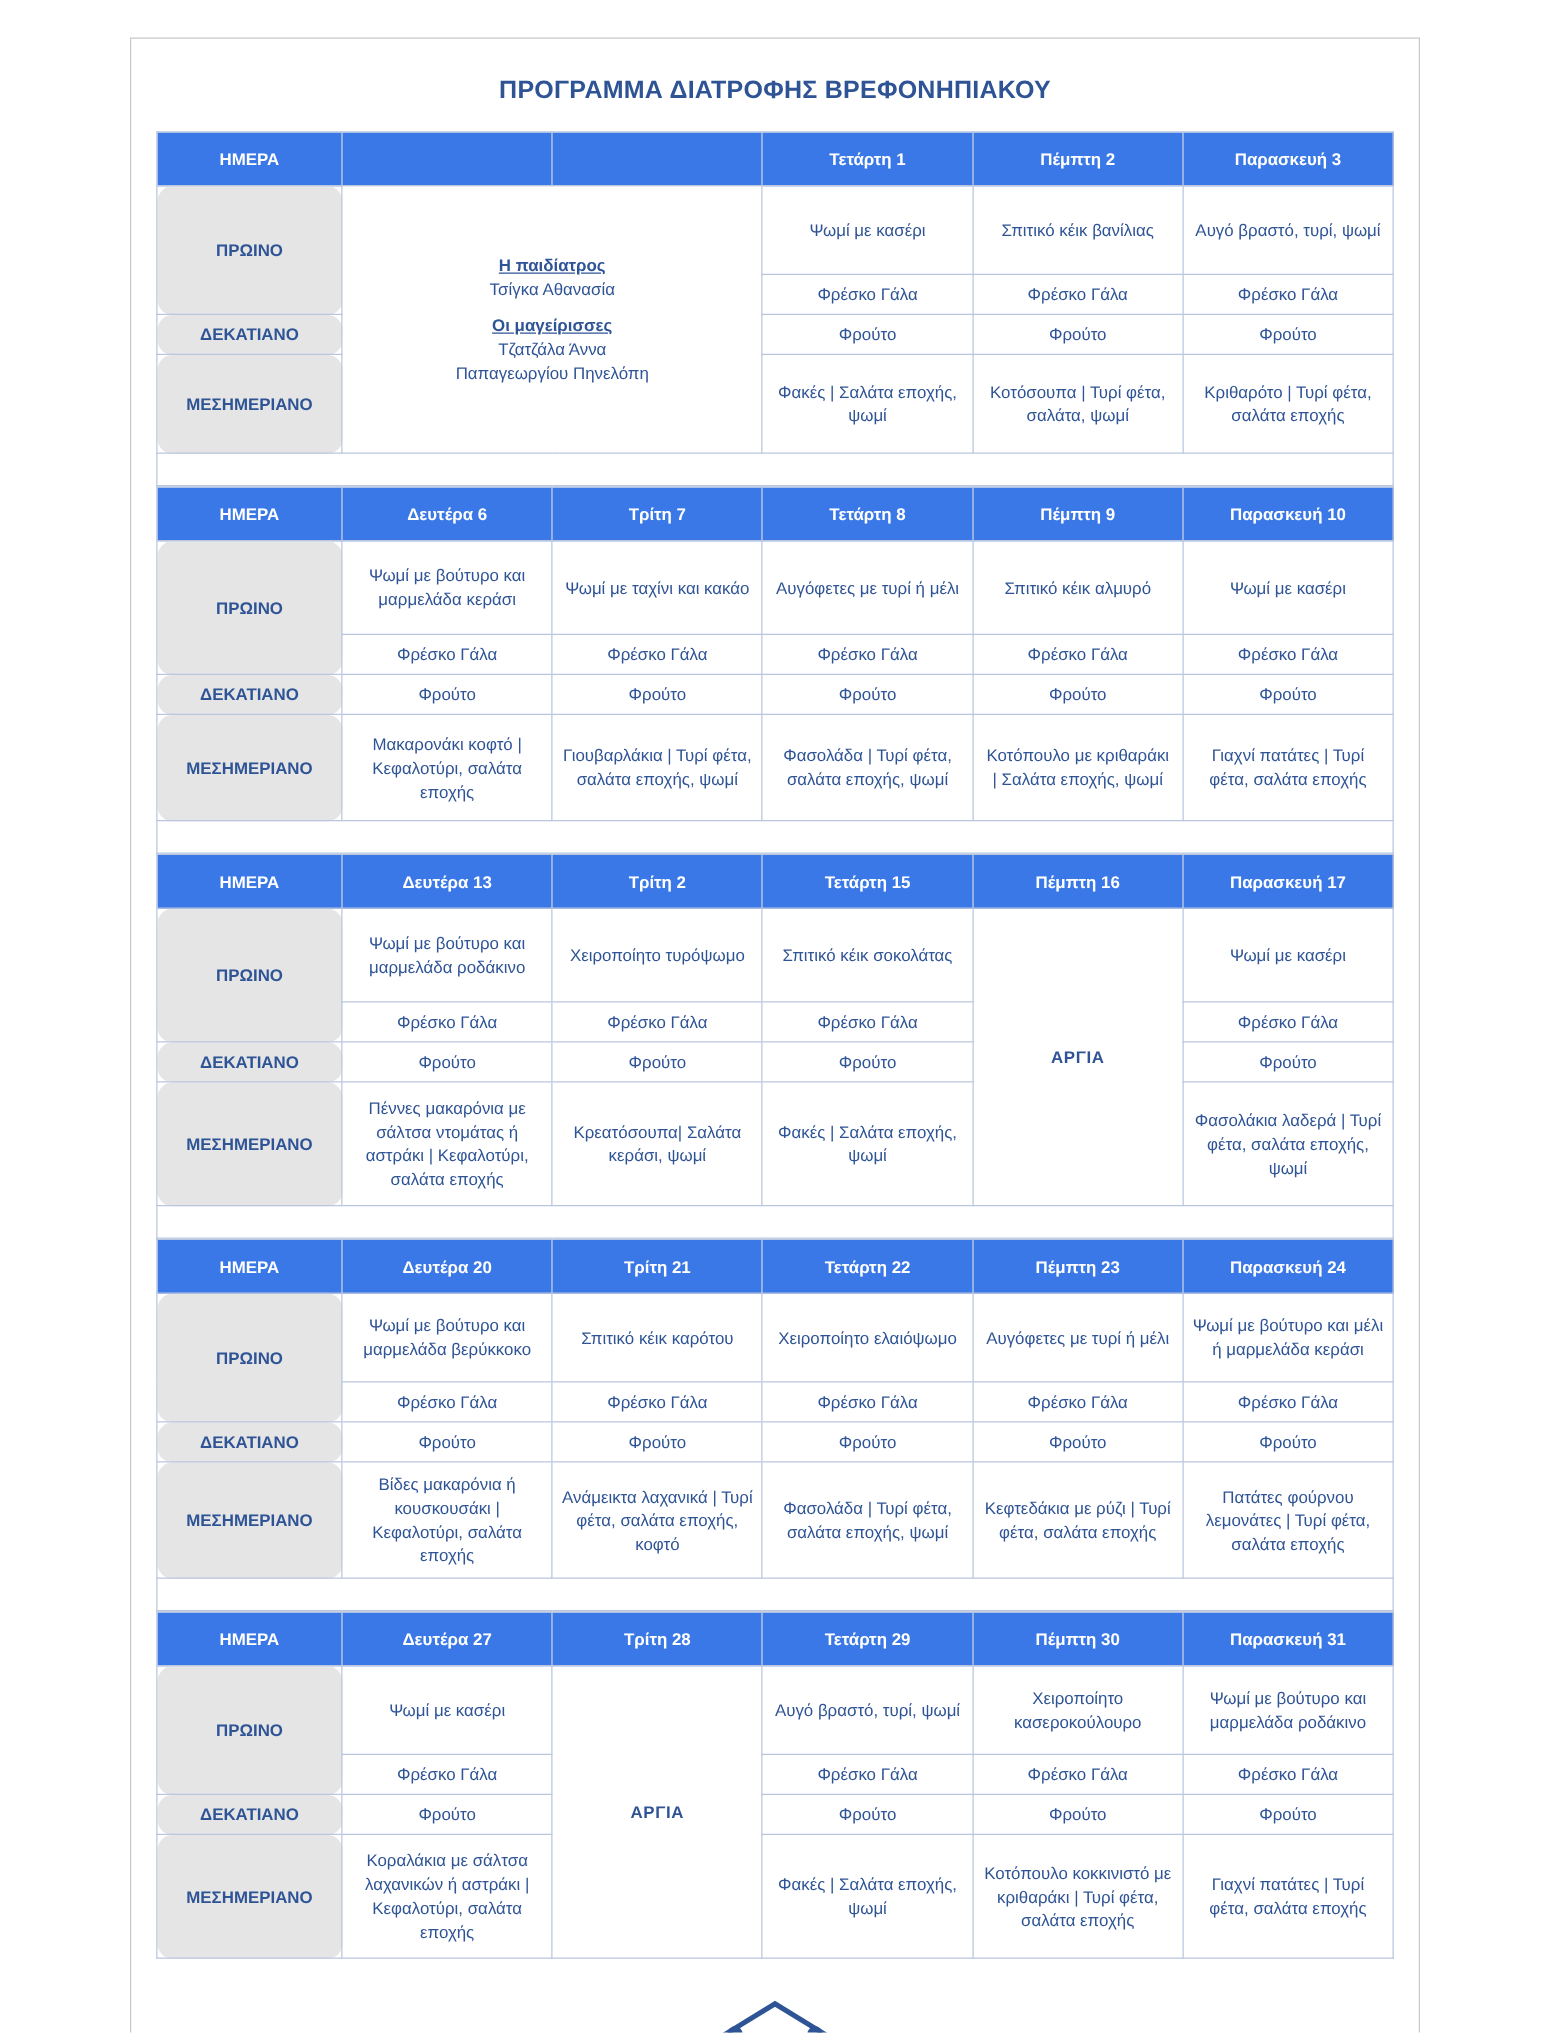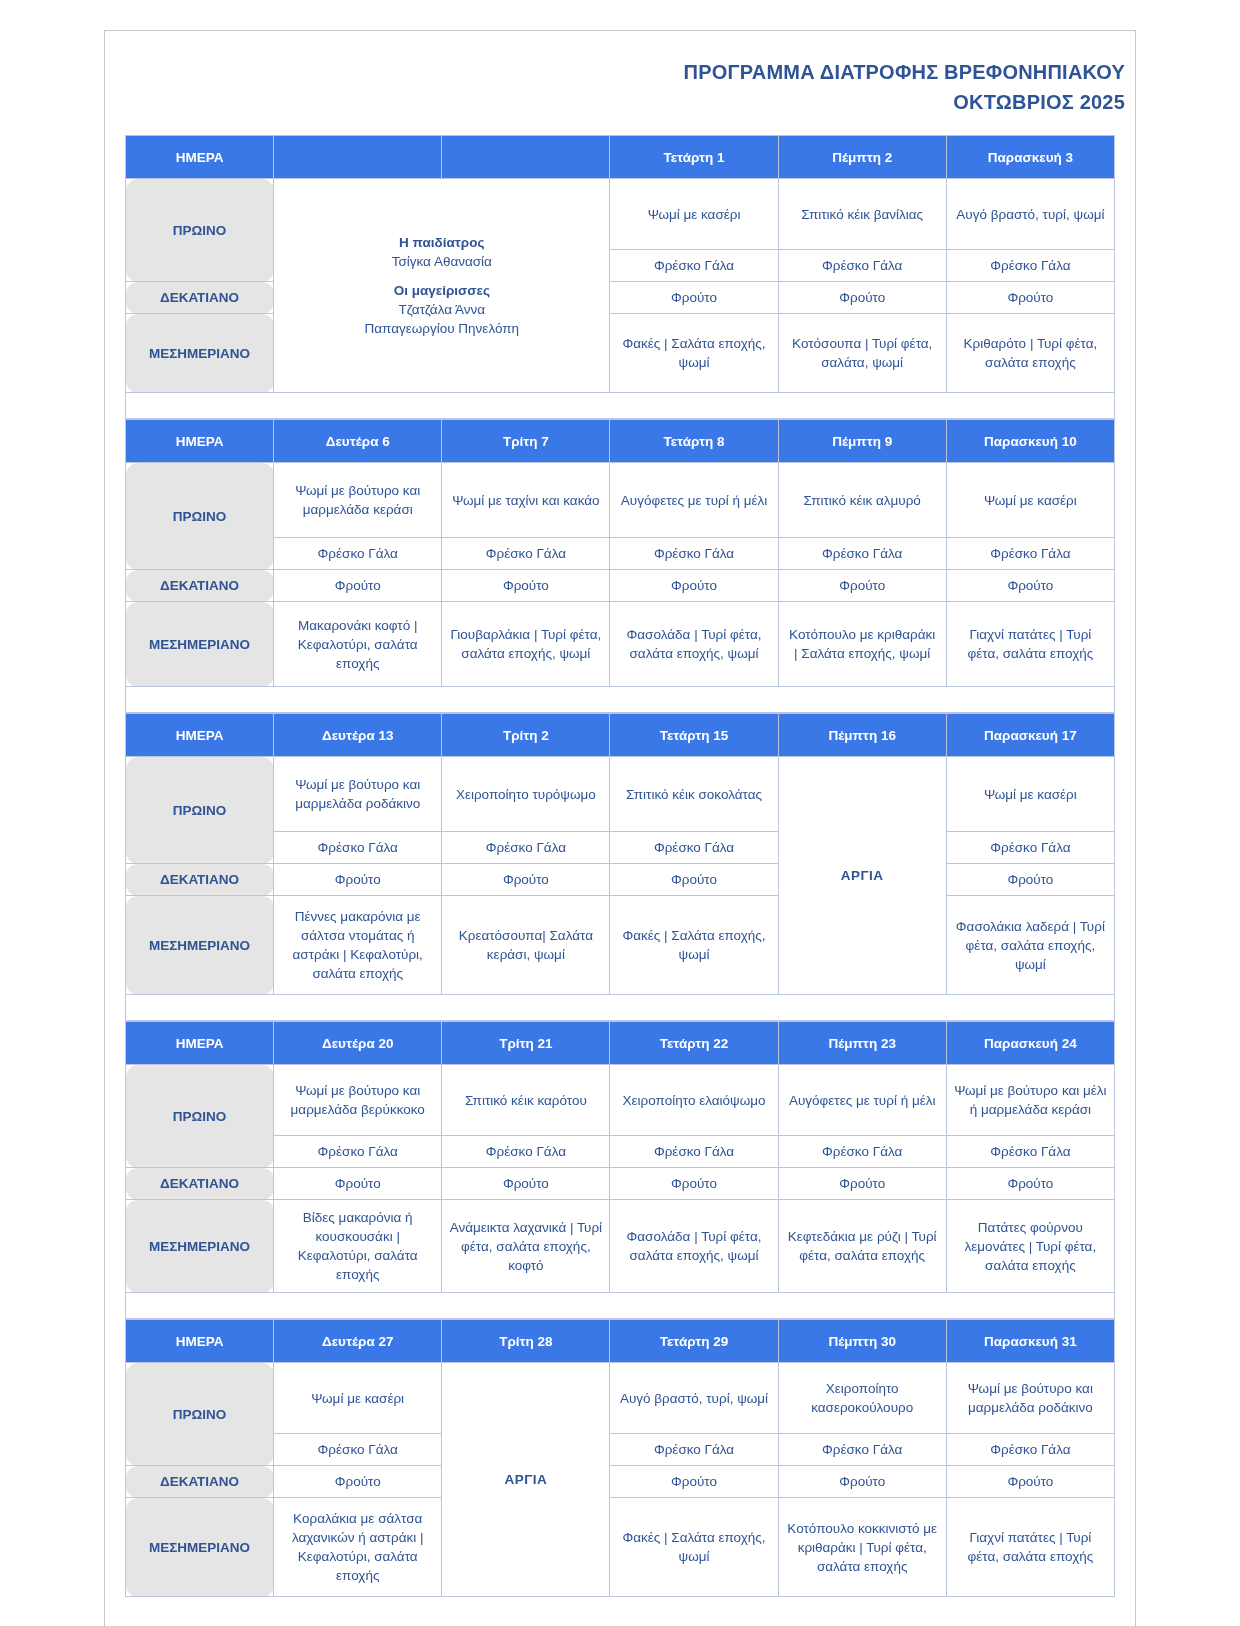--- a/index.html
+++ b/index.html
@@ -21,21 +21,21 @@
   }
   .sheet {
     box-sizing: border-box;
     border: 1px solid #c9c9c9;
     width: 1032px;
     min-height: 1540px;
     background: #fff;
     padding: 0;
   }
   .title-block {
-    text-align: right;
+    text-align: center;
     padding: 26px 10px 18px 10px;
   }
   .title-line {
     font-size: 20px;
     font-weight: bold;
     color: #2f5496;
     letter-spacing: .2px;
     line-height: 30px;
   }
   table.menu {
@@ -73,20 +73,21 @@
     border-radius: 12px;
   }
   .info-cell {
     background: #ffffff;
     font-size: 14px;
     line-height: 22px;
     color: #2f5496;
   }
   .info-cell b {
     font-weight: bold;
+    text-decoration: underline;
   }
   .cell-milk, .cell-fruit {
     font-size: 13.5px;
   }
   .argia {
     font-size: 13.5px;
     letter-spacing: .5px;
     font-weight: bold;
   }
   .spacer-row td {
@@ -106,21 +107,20 @@
   col.c-day   { width: 168px; }
 </style>
 </head>
 <body>
 
 <div class="page">
   <div class="sheet">
 
     <div class="title-block">
       <div class="title-line">ΠΡΟΓΡΑΜΜΑ ΔΙΑΤΡΟΦΗΣ ΒΡΕΦΟΝΗΠΙΑΚΟΥ</div>
-      <div class="title-line">ΟΚΤΩΒΡΙΟΣ 2025</div>
     </div>
 
     <table class="menu">
       <colgroup>
           <col class="c-label">
           <col class="c-day">
           <col class="c-day">
           <col class="c-day">
           <col class="c-day">
           <col class="c-day">

